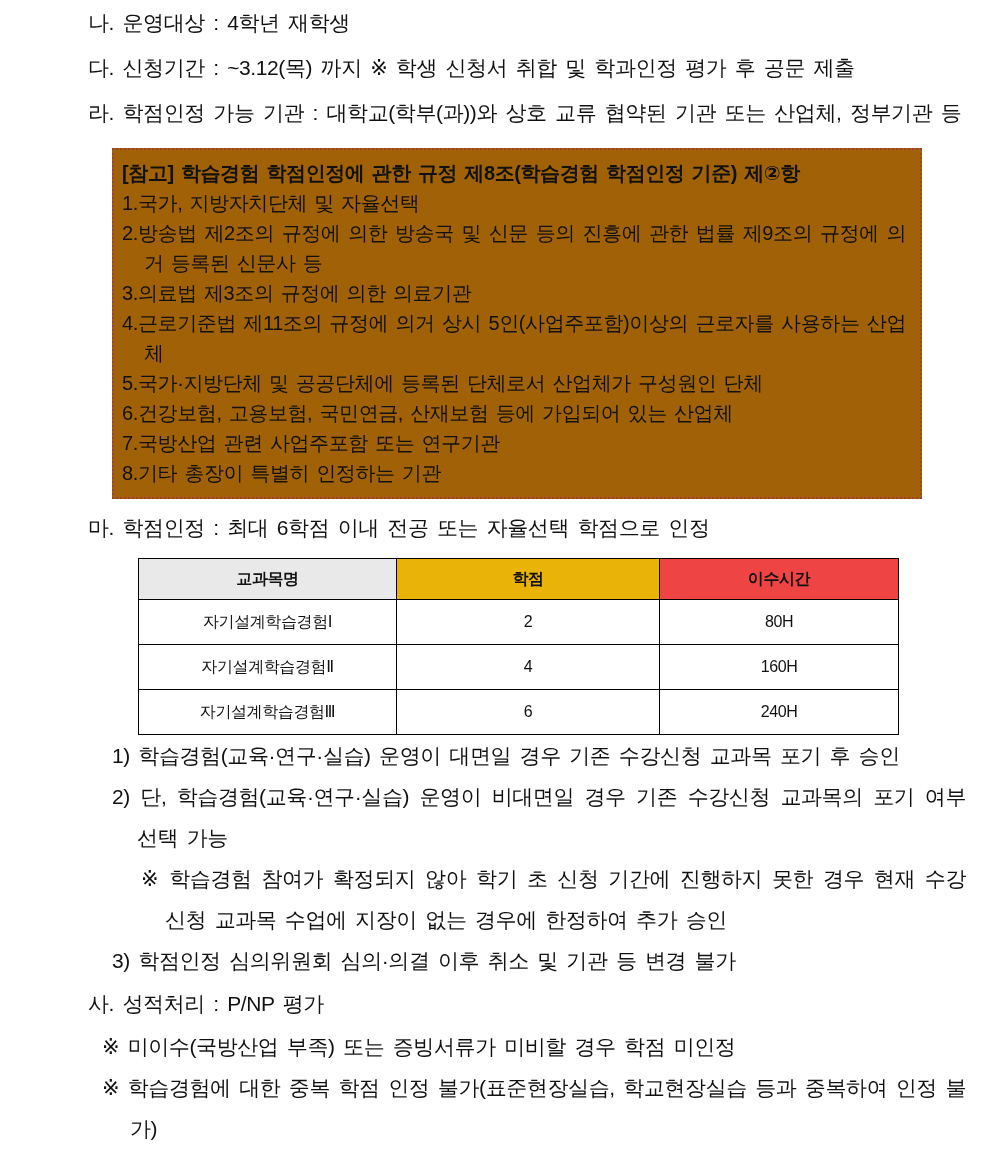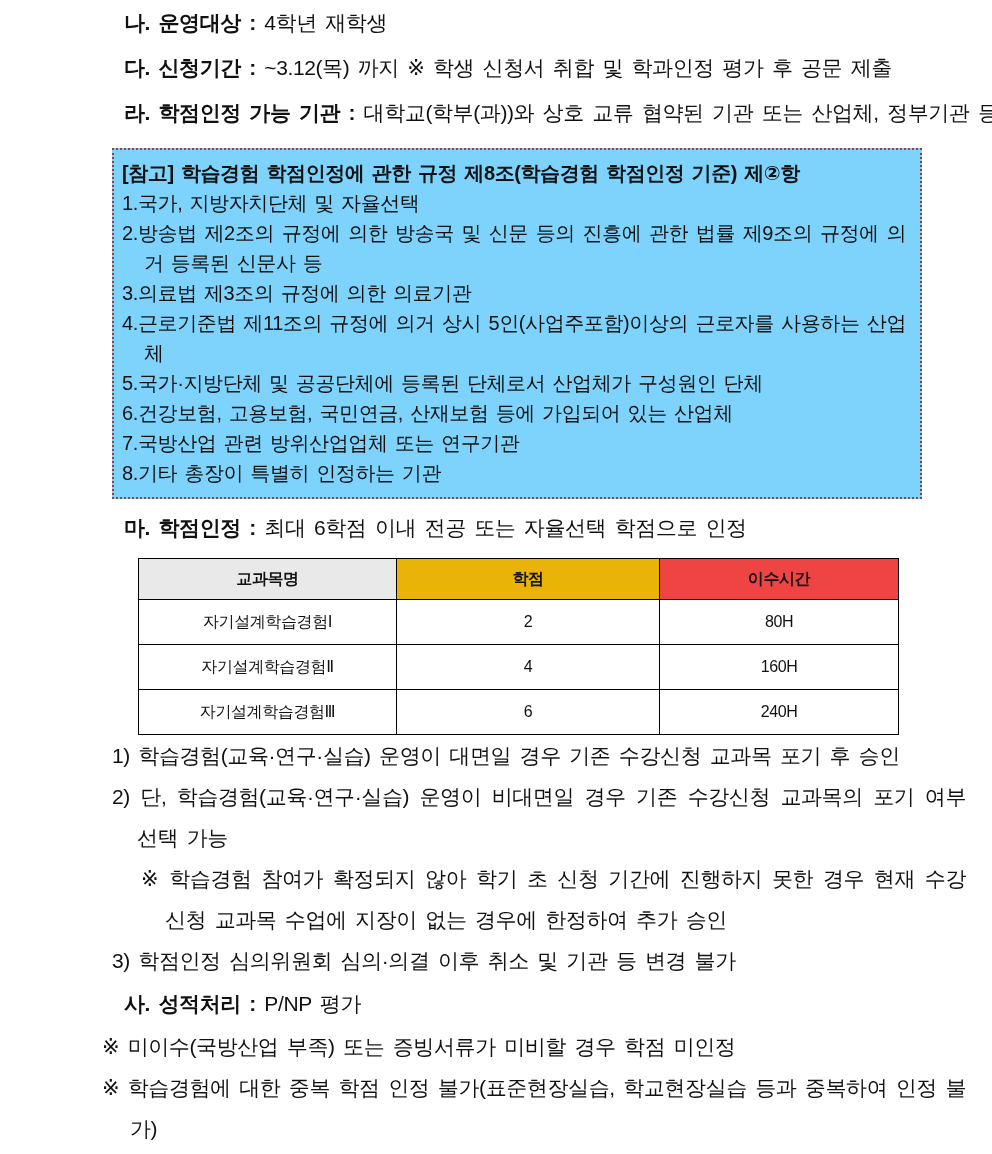--- a/index.html
+++ b/index.html
@@ -20,21 +20,21 @@
     width: 992px;
   }
   
   .row {
     font-size: 21px;
     line-height: 45px;
     white-space: nowrap;
     letter-spacing: -0.4px;
     word-spacing: 3px;
   }
-  .row .lbl { font-weight: bold; margin-left: 36px; }
+  .row .lbl { font-weight: normal; }
 
   
   .refbox {
     box-sizing: border-box;
     margin: 13px 0 0 24px;
     width: 810px;
     border: 2px dotted #a33d33;
     background: #f4f4f4;
     padding: 8px 14px 9px 8px;
   }
@@ -103,42 +103,42 @@
   <div class="row">
     <span class="lbl">다. 신청기간 :</span>
     <span>~3.12(목) 까지 ※ 학생 신청서 취합 및 학과인정 평가 후 공문 제출</span>
   </div>
 
   <div class="row">
     <span class="lbl">라. 학점인정 가능 기관 :</span>
     <span>대학교(학부(과))와 상호 교류 협약된 기관 또는 산업체, 정부기관 등</span>
   </div>
 
-  <div class="refbox" style="border-color: rgb(163, 61, 51); background: #7dd3fc;">
+  <div class="refbox" style="border-color: rgb(163, 61, 51); background: #a16207;">
     <div class="title">[참고] 학습경험 학점인정에 관한 규정 제8조(학습경험 학점인정 기준) 제②항</div>
     <div class="item">
       <span class="mk">1.</span><span>국가, 지방자치단체 및 자율선택</span>
     </div>
     <div class="item">
       <span class="mk">2.</span><span>방송법 제2조의 규정에 의한 방송국 및 신문 등의 진흥에 관한 법률 제9조의 규정에 의거 등록된 신문사 등</span>
     </div>
     <div class="item">
       <span class="mk">3.</span><span>의료법 제3조의 규정에 의한 의료기관</span>
     </div>
     <div class="item">
       <span class="mk">4.</span><span>근로기준법 제11조의 규정에 의거 상시 5인(사업주포함)이상의 근로자를 사용하는 산업체</span>
     </div>
     <div class="item">
       <span class="mk">5.</span><span>국가·지방단체 및 공공단체에 등록된 단체로서 산업체가 구성원인 단체</span>
     </div>
     <div class="item">
       <span class="mk">6.</span><span>건강보험, 고용보험, 국민연금, 산재보험 등에 가입되어 있는 산업체</span>
     </div>
     <div class="item">
-      <span class="mk">7.</span><span>국방산업 관련 방위산업업체 또는 연구기관</span>
+      <span class="mk">7.</span><span>국방산업 관련 사업주포함 또는 연구기관</span>
     </div>
     <div class="item">
       <span class="mk">8.</span><span>기타 총장이 특별히 인정하는 기관</span>
     </div>
   </div>
 
   <div class="row ma">
     <span class="lbl">마. 학점인정 :</span>
     <span>최대 6학점 이내 전공 또는 자율선택 학점으로 인정</span>
   </div>

